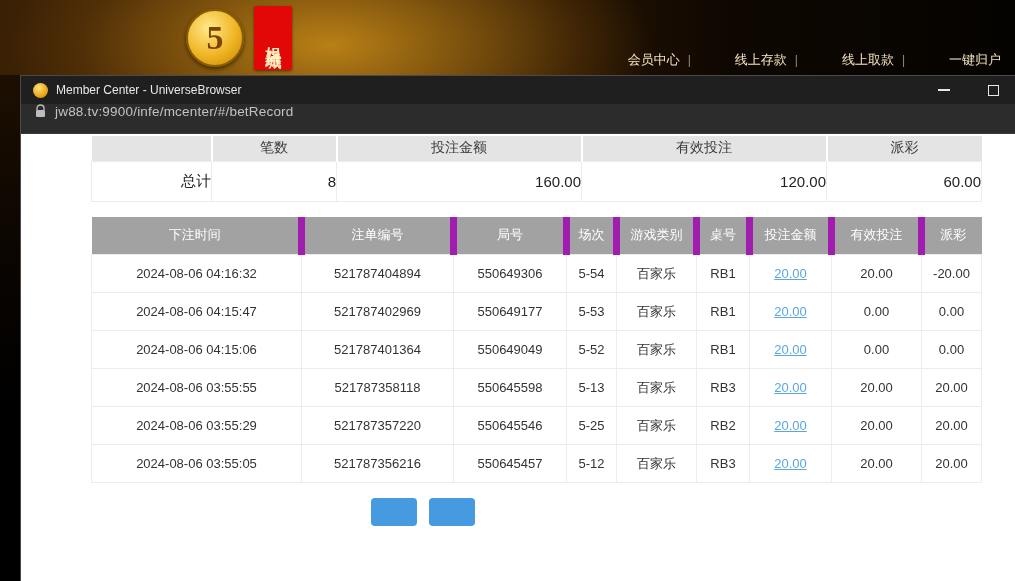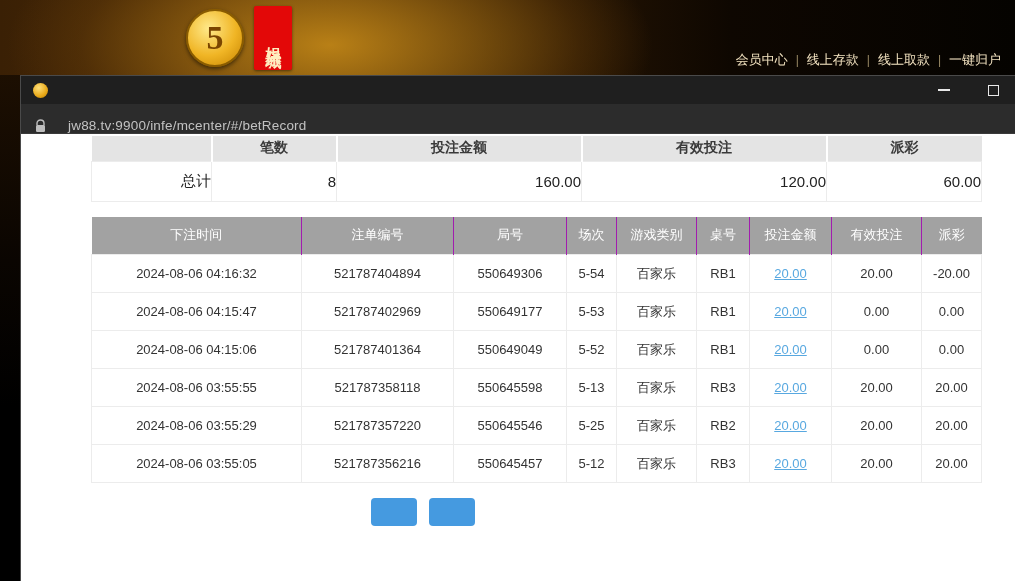--- a/index.html
+++ b/index.html
@@ -30,21 +30,21 @@
     white-space:nowrap;
   }
   .brand-sub {
     width:38px; height:64px; background:#e30808; border-radius:2px;
     display:flex; align-items:center; justify-content:center;
     writing-mode:vertical-rl; text-orientation:upright;
     font-size:16px; font-weight:bold; color:#ffeec0; letter-spacing:3px;
     box-shadow:0 1px 3px rgba(0,0,0,.5);
   }
   .banner-nav { position:absolute; right:14px; top:51px; display:flex; align-items:center; gap:8px; font-size:13px; }
-  .banner-nav a { color:#f3e3c0; text-decoration:none; cursor:pointer; }
+  .banner-nav a { color:#f3e3c0; text-decoration:none; cursor:pointer;margin-left:36px; }
   .banner-nav .sep { color:#9a8a66; font-size:12px; }
   
   .window {
     position:absolute; left:20px; top:75px; width:995px; height:506px;
     border-left:1px solid #4a4a4a; border-top:1px solid #4a4a4a;
     background:#fff; display:flex; flex-direction:column;
   }
   .titlebar {
     height:28px; background:#1f1f1f; display:flex; align-items:center; padding:0 12px; flex:0 0 28px;
   }
@@ -53,40 +53,40 @@
     background:radial-gradient(circle at 38% 32%, #ffe07a, #e8a818 60%, #b57b00);
     display:inline-flex; align-items:center; justify-content:center;
     font-size:9px; font-weight:bold; color:#6b3d00; font-family:"Liberation Serif",serif;
   }
   .win-title { color:#e8e8e8; font-size:12px; }
   .win-controls { margin-left:auto; display:flex; align-items:center; gap:38px; padding-right:4px; }
   .btn-min { width:12px; height:0; border-bottom:2px solid #e8e8e8; cursor:pointer; }
   .btn-max { width:11px; height:11px; border:1px solid #e8e8e8; cursor:pointer; }
   .urlbar {
     height:30px; background:#2c2c2c; border-bottom:1px solid #3a3a3a;
-    display:flex; align-items:flex-end; padding:0 14px; gap:22px; flex:0 0 30px;
+    display:flex; align-items:flex-start; padding:0 14px; gap:9px; flex:0 0 30px;
   }
   .url-text { color:#c2c2c2; font-size:13.5px; letter-spacing:.2px; }
   
   .content { flex:1; background:#fff; position:relative; padding:2px 0 0 70px; }
   table { border-collapse:collapse; table-layout:fixed; width:890px; }
   
   .summary th {
     height:25px; background:#e4e4e4; border-right:2px solid #fff;
-    font-size:14px; font-weight:bold; color:#3a3a3a; text-align:center;
+    font-size:14px; font-weight:normal; color:#3a3a3a; text-align:center;
   }
   .summary th:last-child { border-right:none; }
   .summary td {
     height:40px; border:1px solid #ececec; text-align:right;
     font-size:15px; color:#222; background:#fff;
   }
   
   .detail { margin-top:15px; }
   .detail th {
-    height:38px; background:#a2a2a2; border-right:1px solid #a21caf;
+    height:38px; background:#a2a2a2; border-right:7px solid #a21caf;
     color:#fff; font-size:13px; font-weight:normal; text-align:center;
   }
   .detail th:last-child { border-right:none; }
   .detail td {
     height:38px; border:1px solid #ececec; background:#fff;
     text-align:center; font-size:13px; color:#333;
   }
   .bet-link { color:#58a8e0; text-decoration:underline; cursor:pointer; }
   .neg { color:#f25555; }
   
@@ -114,20 +114,21 @@
       <span class="sep">|</span>
       <a>线上取款</a>
       <span class="sep">|</span>
       <a>一键归户</a>
     </div>
   </div>
 
   <div class="window">
     <div class="titlebar">
       <span class="win-icon"></span>
+      <span class="win-title">Member Center - UniverseBrowser</span>
       <div class="win-controls">
         <span class="btn-min"></span>
         <span class="btn-max"></span>
       </div>
     </div>
     <div class="urlbar">
       <span style="display:inline-flex;">
         <svg width="11" height="14" viewBox="0 0 11 14">
             <path d="M2 6V4.2C2 2.4 3.4 1 5.5 1S9 2.4 9 4.2V6" fill="none" stroke="#bdbdbd" stroke-width="1.4"></path>
             <rect x="1" y="6" width="9" height="7" rx="1.2" fill="#bdbdbd"></rect>

